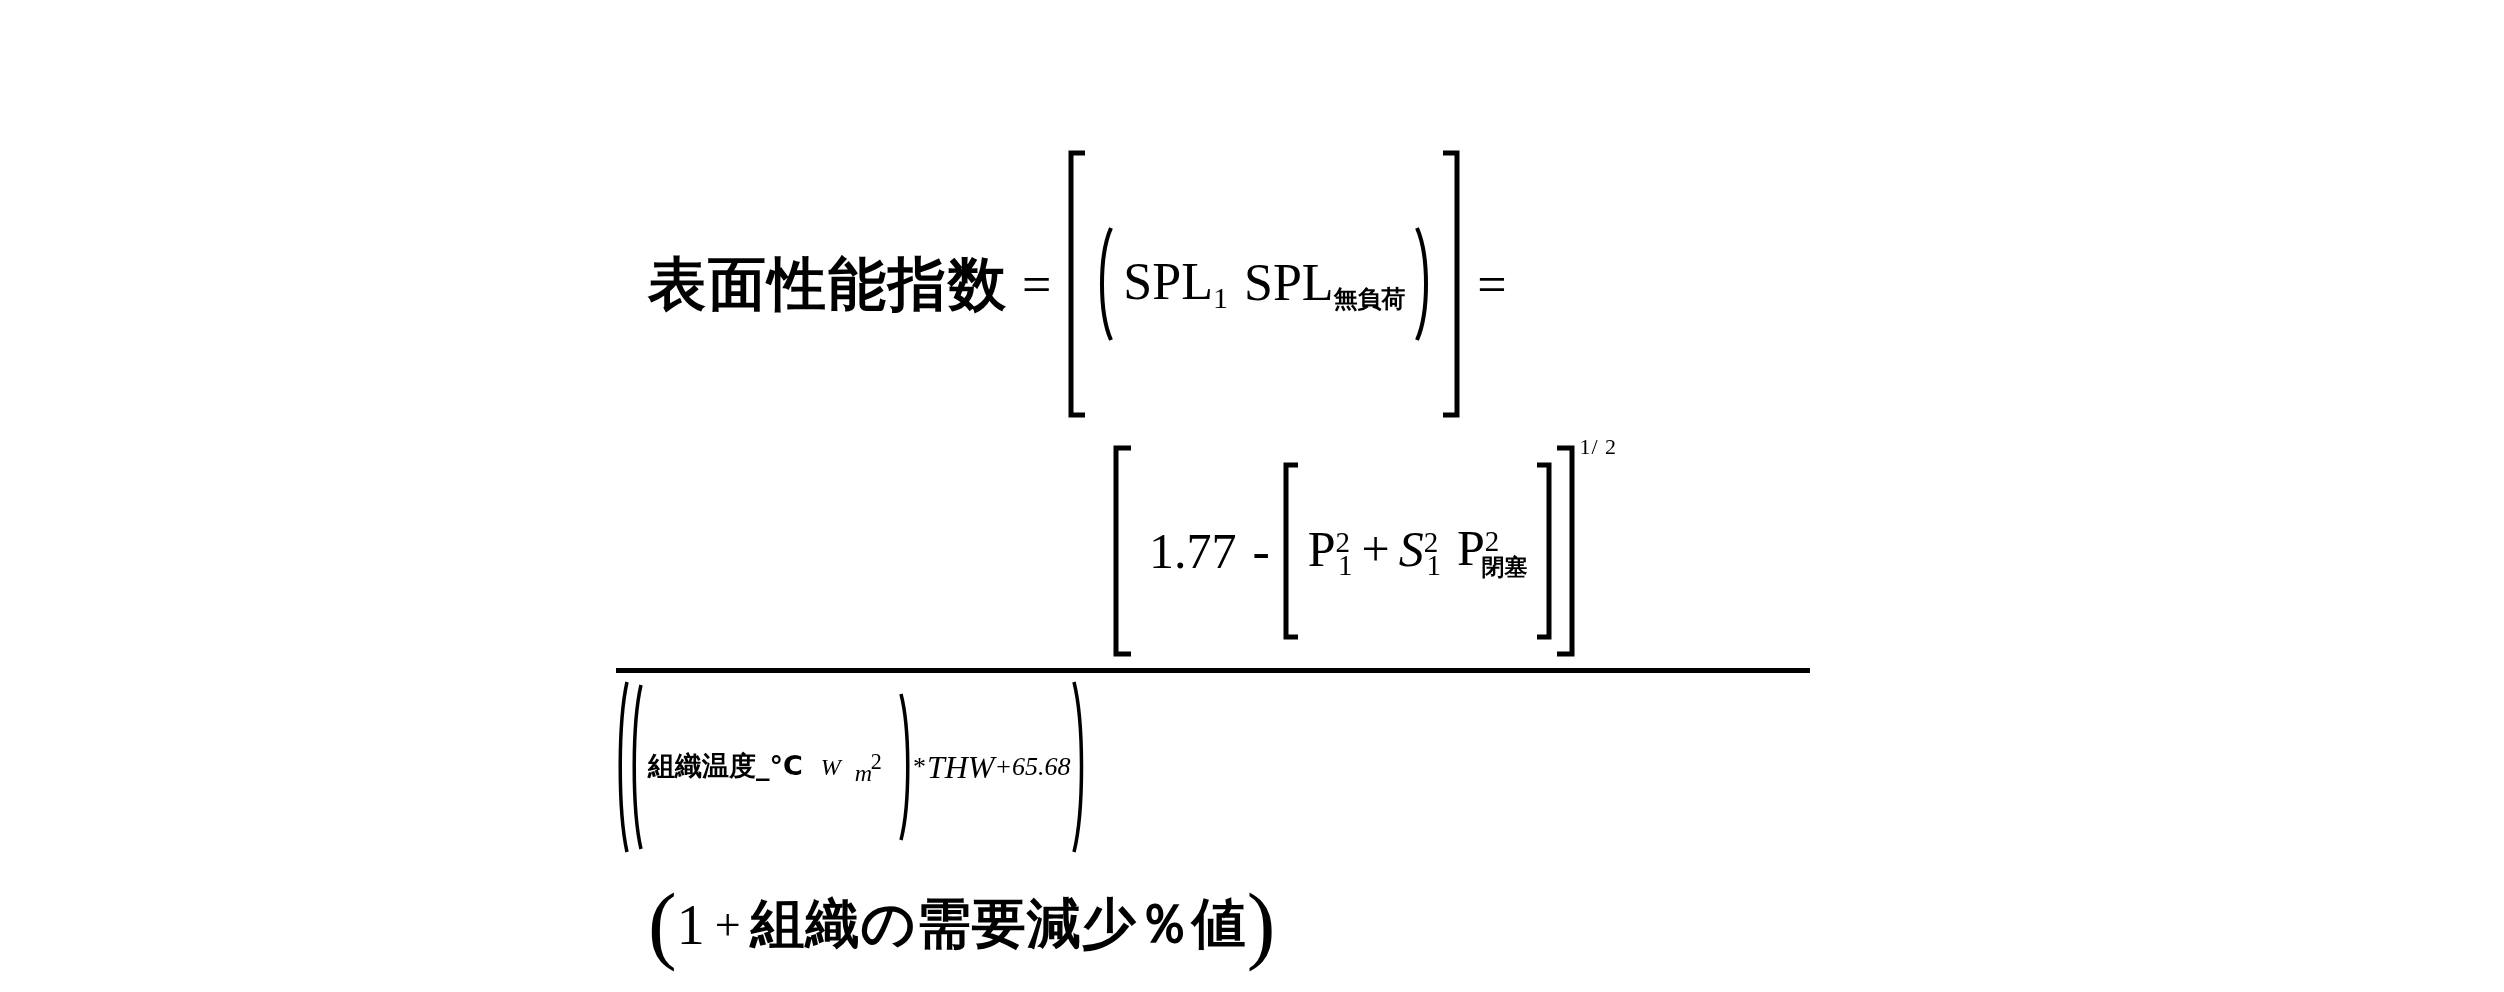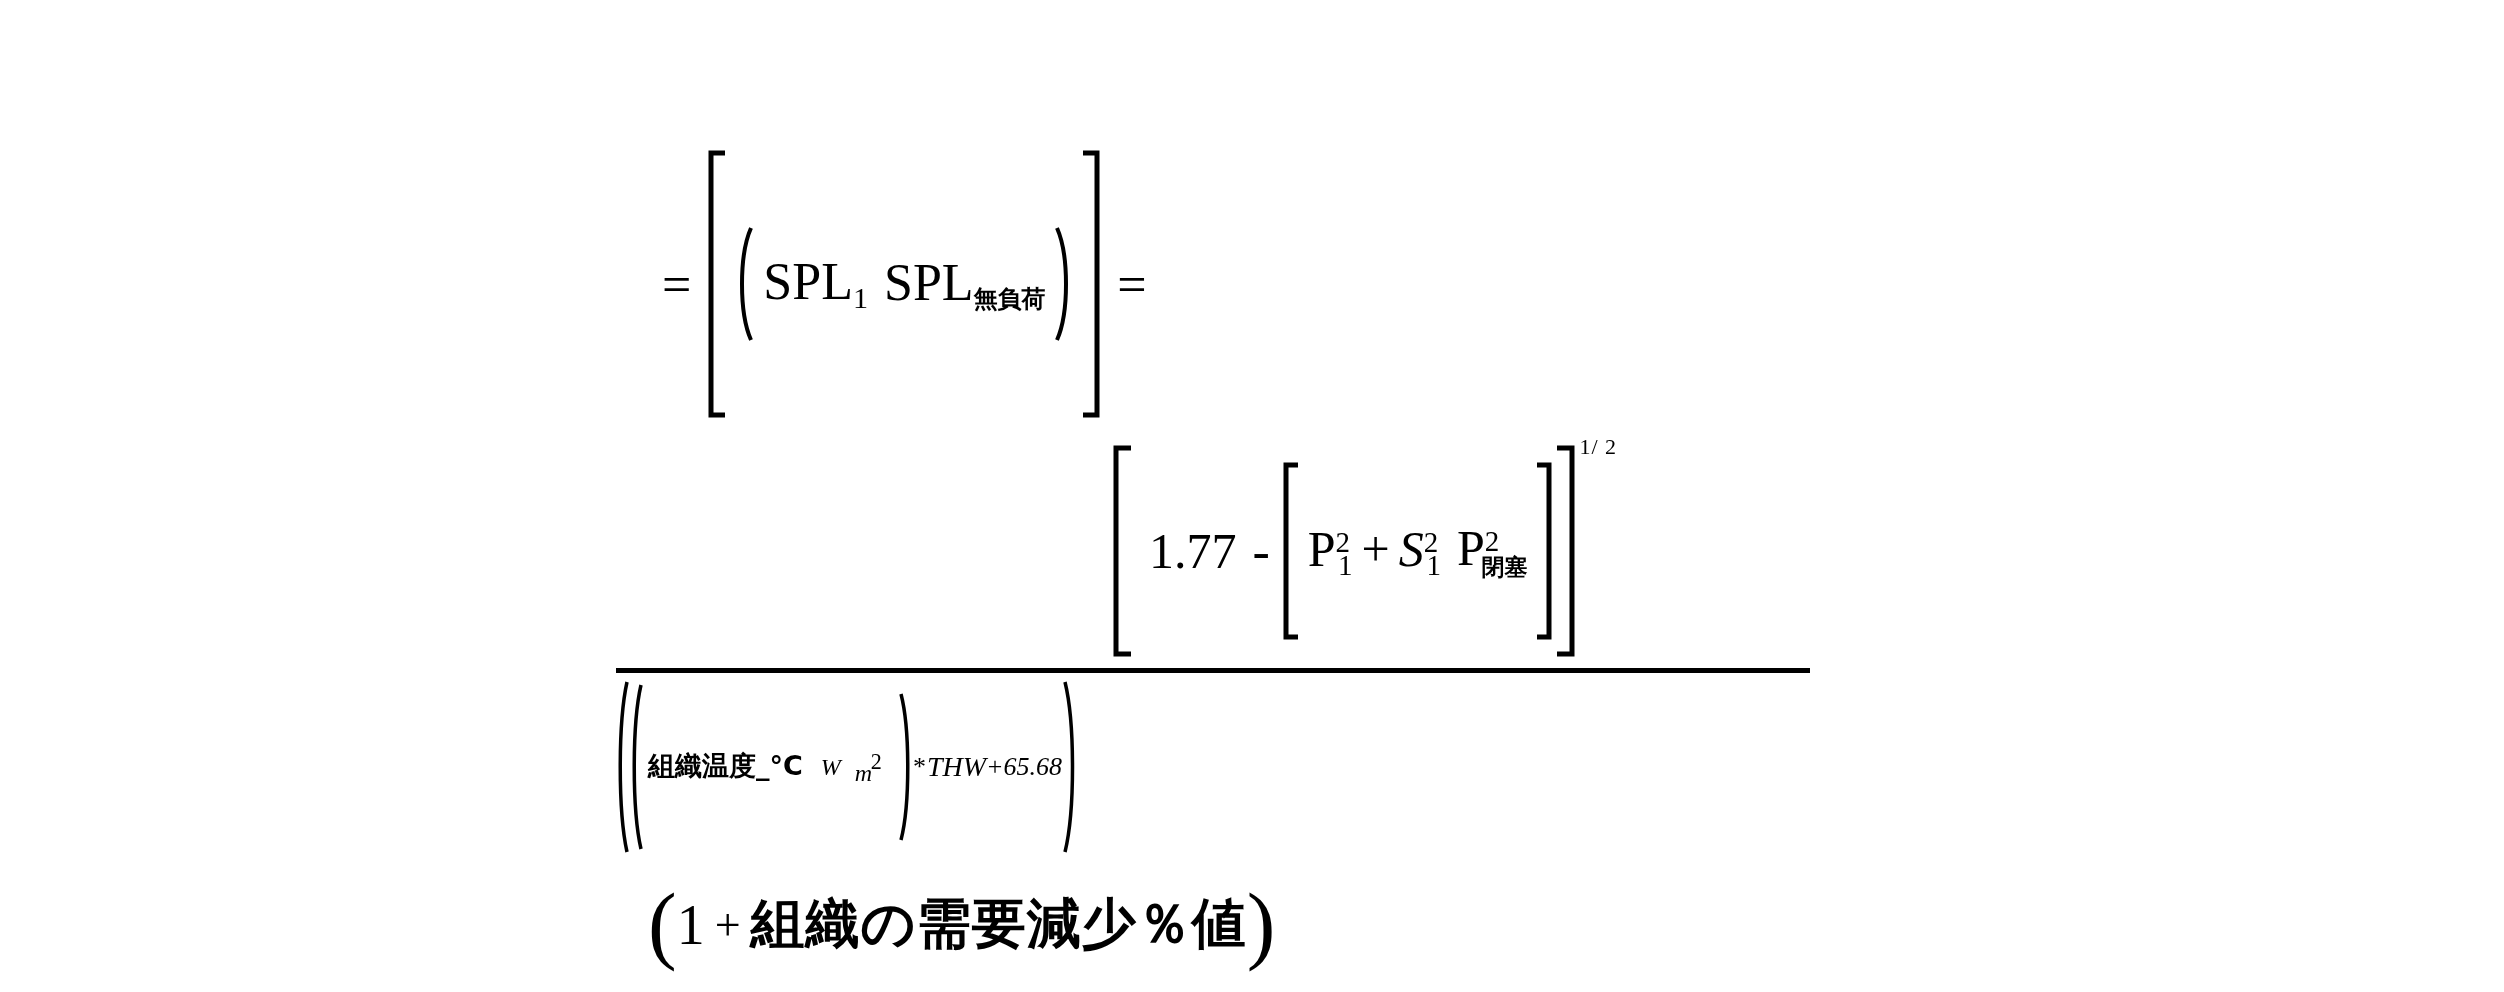--- a/index.html
+++ b/index.html
@@ -57,20 +57,21 @@
   .plus  { padding: 0 9px; }
   .star  { padding: 0 1px; }
 
   .nowrap { white-space: nowrap; }
 </style>
 </head>
 <body>
 
 <div id="line1" class="row">
 
+  <span class="lbl-main cjk">表面性能指数</span>
 
   <span class="eq serif">=</span>
 
   <span class="delim">
     <svg width="22" height="268" viewBox="0 0 22 268">
       <path d="M20 3 H6 V265 H20" fill="none" stroke="#000" stroke-width="5"></path>
     </svg>
   </span>
 
   <span class="frac f1">
@@ -192,21 +193,21 @@
 
       <span class="delim">
         <svg width="14" height="152" viewBox="0 0 14 152">
           <path d="M3 3 C12 38 12 114 3 149" fill="none" stroke="#000" stroke-width="3.5"></path>
         </svg>
       </span>
     </span>
 
     <span class="row small" style="align-items:center;">
       <span class="star serif" style="font-size:26px;">*</span>
-        <span class="ital" style="font-size:28px;">THW</span>
+        <span class="ital" style="font-size:32px;">THW</span>
         <span class="ital" style="font-size:26px;">+</span>
         <span class="ital" style="font-size:26px;">65.68</span>
     </span>
 
     <span class="delim">
       <svg width="16" height="176" viewBox="0 0 16 176">
         <path d="M3 3 C13 44 13 132 3 173" fill="none" stroke="#000" stroke-width="3.5"></path>
       </svg>
     </span>
   </div>

